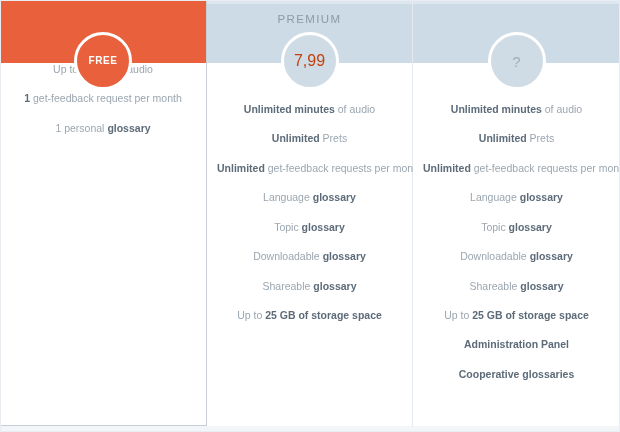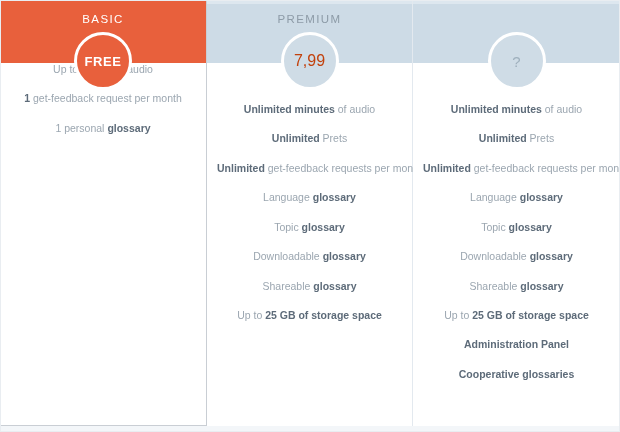--- a/index.html
+++ b/index.html
@@ -133,21 +133,21 @@
   .badge-premium, .badge-campus {
     background: #cfdce6;
     border: 3px solid #ffffff;
   }
   .badge-text {
     font-size: 14px;
     font-weight: 700;
     letter-spacing: 0.6px;
     line-height: 1;
   }
-  .badge-basic .badge-text   { color: #ffffff; font-size: 13px; }
+  .badge-basic .badge-text   { color: #ffffff; font-size: 10px; }
   .badge-premium .badge-text { color: #c2410c; font-weight: 400; font-size: 16px; letter-spacing: 0; }
   .badge-campus  .badge-text { color: #9fb0bd; font-weight: 400; font-size: 15px; letter-spacing: 0; }
 
   
   .card-body {
     padding: 24px 10px 0 10px;
   }
   .feature {
     text-align: center;
     font-size: 10.5px;
@@ -166,21 +166,20 @@
 <body>
 
 <div id="pricing-table">
 
   <div class="footer-strip"></div>
 
   <div class="columns">
 
     <div class="col col-basic">
       <div class="head head-basic">
-        <span class="plan-name plan-name-basic">BASIC</span>
         <div class="badge badge-basic">
           <span class="badge-text">FREE</span>
         </div>
       </div>
       <div class="card-body">
           <div class="feature"><span>Up to </span><b>30</b><span> min of audio</span></div>
           <div class="feature"><b>1</b><span> get-feedback request per month</span></div>
           <div class="feature"><span>1 personal </span><b>glossary</b></div>
         </div>
     </div>

